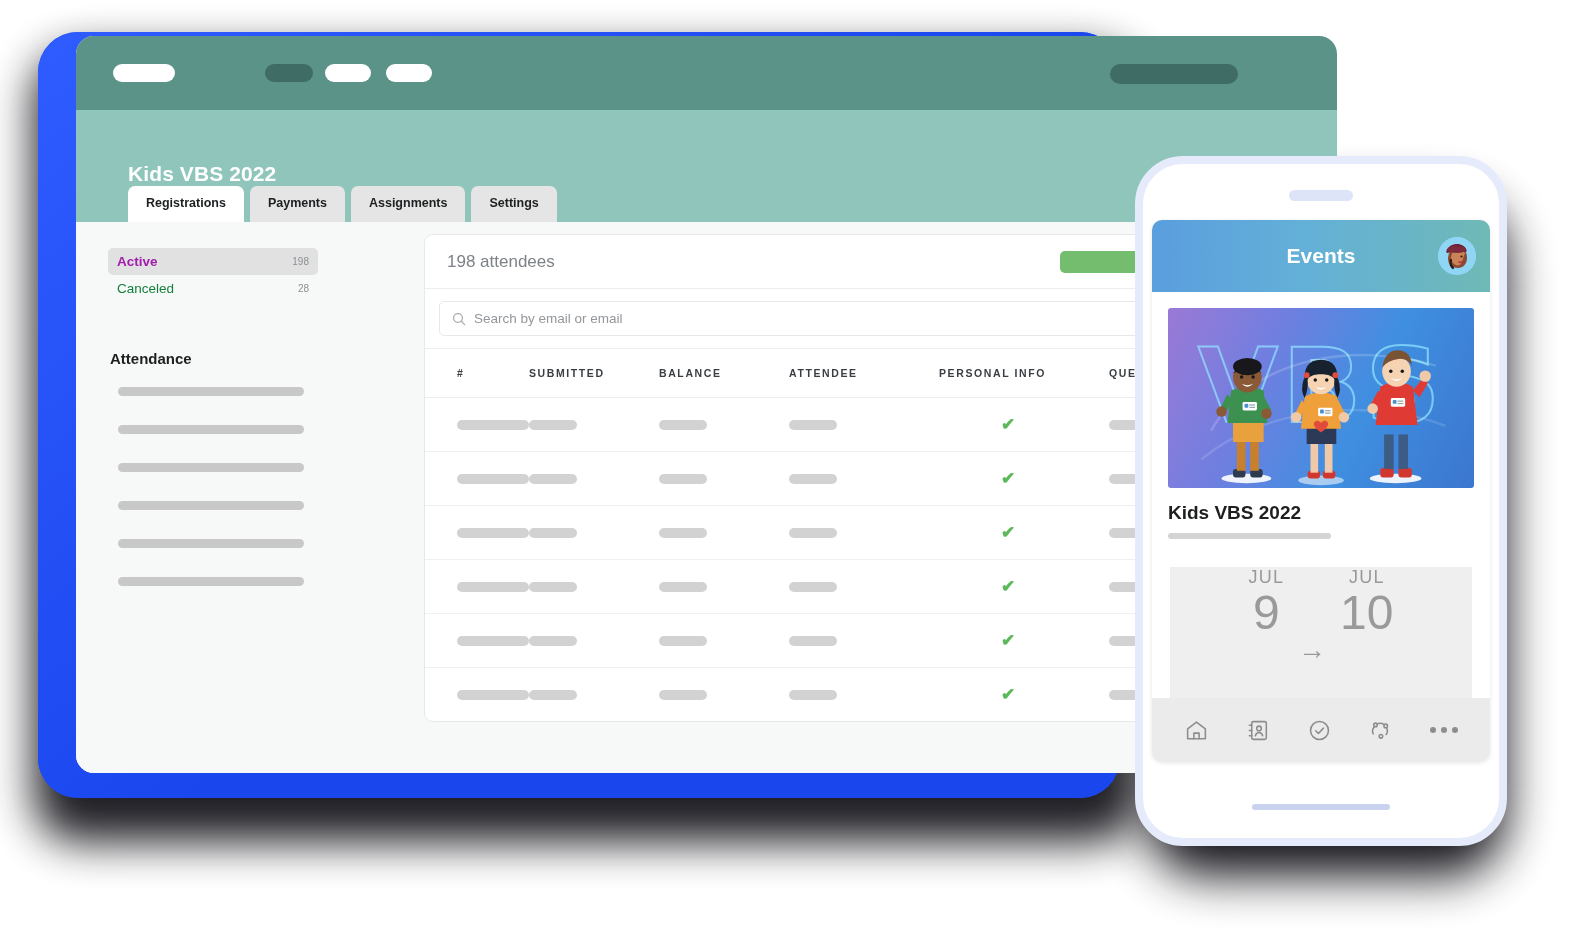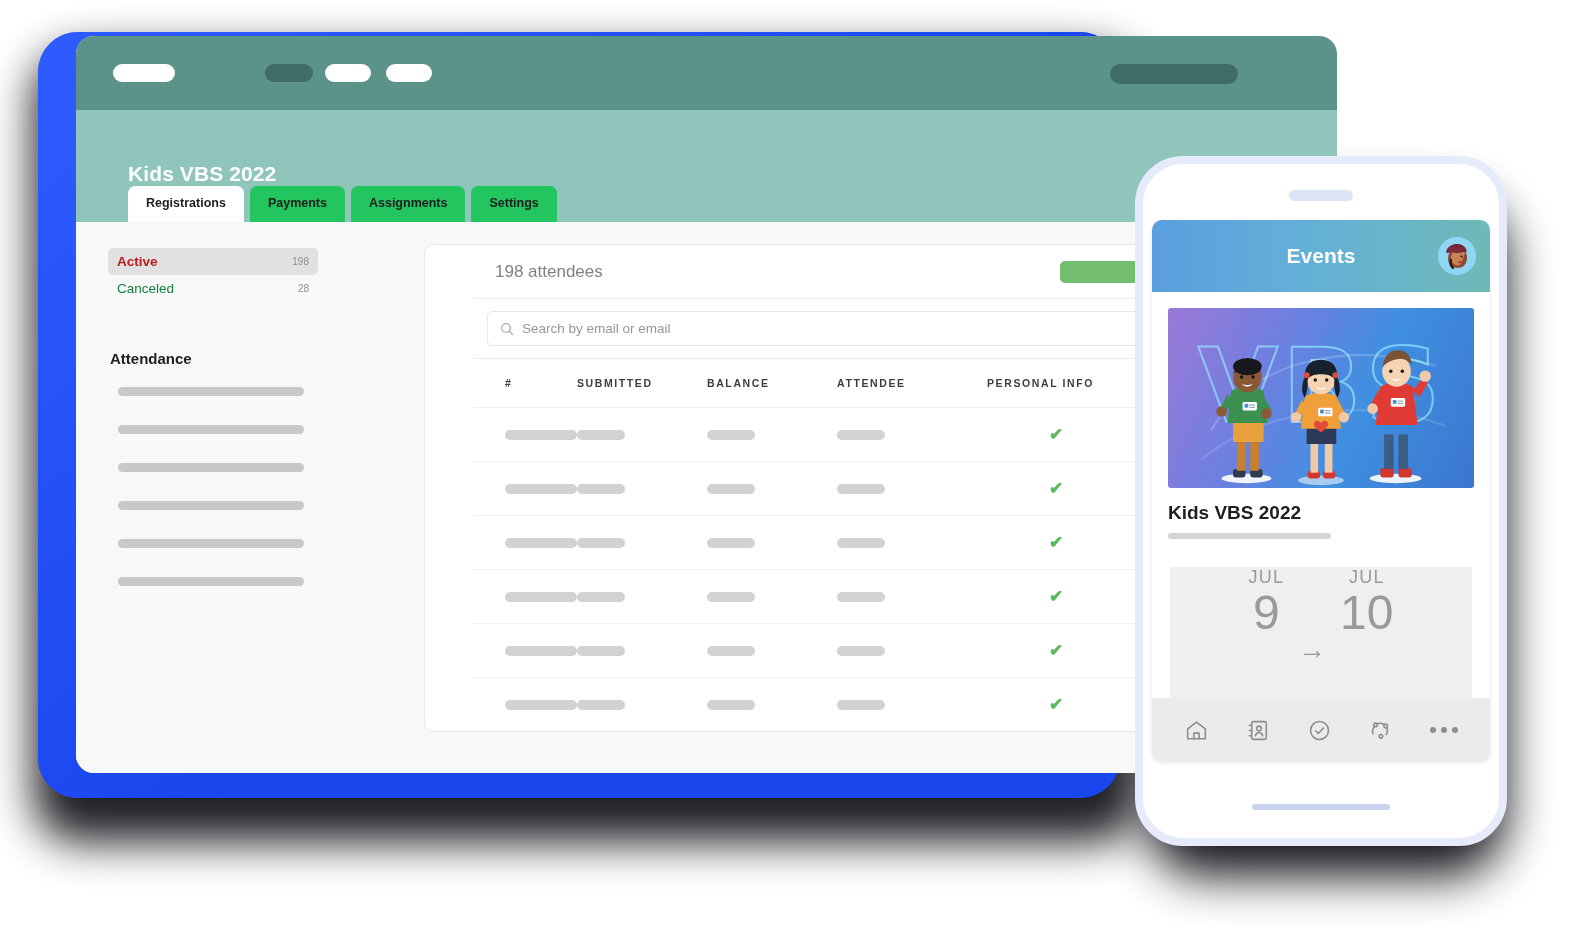--- a/index.html
+++ b/index.html
@@ -110,21 +110,21 @@
   .tabs {
     position:absolute;
     left:52px;
     bottom:0;
     display:flex;
     gap:6px;
   }
   .tab {
     padding: 11px 18px 13px 18px;
     border-radius: 7px 7px 0 0;
-    background:#22c55e;
+    background:#e5e5e5;
     font-size:12.5px;
     color:#1d1f21;
     font-weight:600;
     line-height:1;
   }
   .tab.active { background:#ffffff; }
 
   .desk-body {
     position:relative;
     height: 551px;
@@ -140,21 +140,21 @@
   }
   .side-row {
     display:flex;
     justify-content:space-between;
     align-items:center;
     padding: 6px 9px;
     border-radius: 5px;
     font-size: 13.5px;
   }
   .side-row.sel { background:#e1e1e1; }
-  .side-row.sel .side-label { color:#b91c1c; font-weight:600; }
+  .side-row.sel .side-label { color:#a21caf; font-weight:600; }
   .side-label { color:#15803d; }
   .side-count { color:#8b9094; font-size:10px; }
   .side-heading {
     margin: 48px 0 0 2px;
     font-size:15px;
     font-weight:700;
     color:#1d1f21;
   }
   .skel-list { margin-top: 20px; padding-left: 10px; }
   .skel-line {
@@ -162,29 +162,28 @@
     border-radius: 5px;
     background: #c8c8c8;
     margin-bottom: 29px;
     width: 186px;
   }
 
   
   .table-card {
     position:absolute;
     left: 348px;
-    top: 22px;
+    top: 12px;
     width: 900px;
     height: 488px;
     background:#ffffff;
     border:1px solid #e7e8ea;
     border-radius: 9px;
     box-sizing:border-box;
     overflow:hidden;
-    padding-left:48px;
   }
   .tc-head {
     height: 53px;
     display:flex;
     align-items:center;
     padding: 0 22px;
     position:relative;
     border-bottom:1px solid #ededf0;
   }
   .tc-title { font-size:17px; color:#7d8287; }

